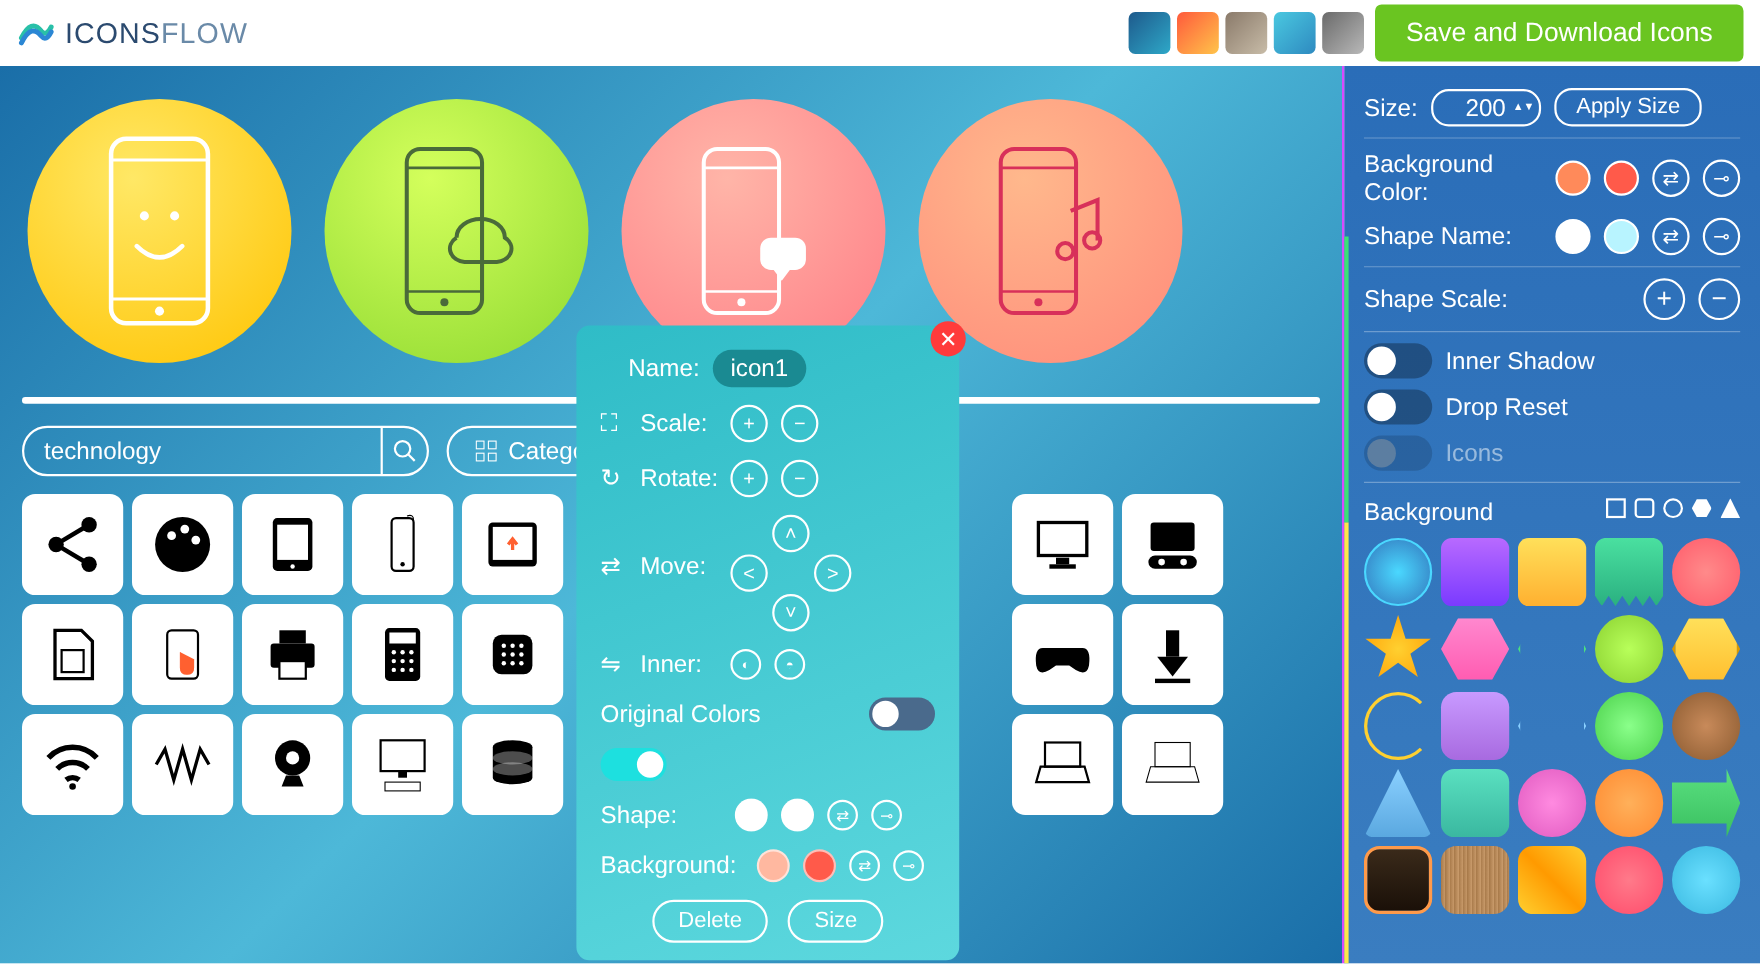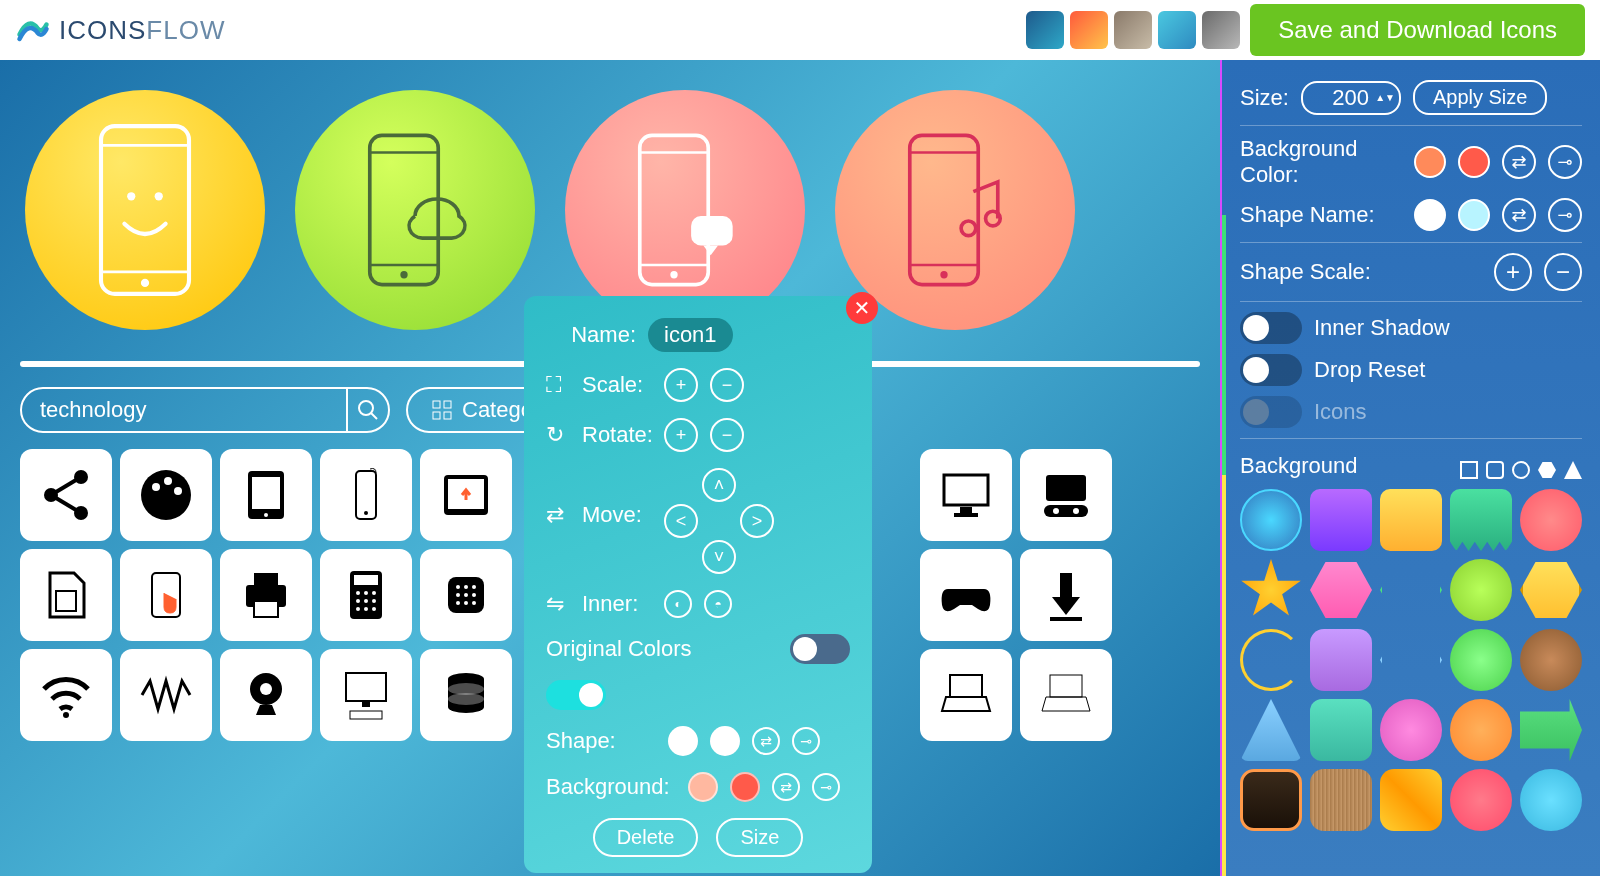--- a/index.html
+++ b/index.html
@@ -57,21 +57,21 @@
 .sidebar::before { content:''; position:absolute; left:0; top:155px; width:4px; height:260px; background:#3de077; }
 .sidebar::before { }
 .side-row { display: flex; align-items: center; gap: 12px; margin: 10px 0; font-size: 22px; }
 .size-input { border: 2px solid #fff; border-radius: 16px; background: transparent; color: #fff; padding: 2px 30px 2px 14px; font-size: 22px; width: 100px; position: relative; text-align: right; }
 .apply-btn { border: 2px solid #fff; border-radius: 16px; background: transparent; color: #fff; padding: 4px 18px; font-size: 20px; }
 .divider { border-top: 1px solid rgba(255,255,255,0.3); margin: 6px 0; }
 .side-swatch { width: 32px; height: 32px; border-radius: 50%; border: 2px solid #fff; }
 .side-toggle { width: 62px; height: 32px; border-radius: 18px; background: rgba(0,0,0,0.3); display: flex; align-items: center; padding: 3px; }
 .side-toggle .knob { width: 26px; height: 26px; background: #fff; border-radius: 50%; }
 .side-toggle.dis .knob { background: #888; }
-.bg-header { display: flex; justify-content: space-between; align-items: flex-end; margin: 14px 0 10px; font-size: 22px; }
+.bg-header { display: flex; justify-content: space-between; align-items: flex-start; margin: 14px 0 10px; font-size: 22px; }
 .bg-shapes-mini { display: flex; gap: 8px; }
 .bg-shapes-mini span { width: 18px; height: 18px; border: 2px solid #fff; display: inline-block; }
 .bg-grid { display: grid; grid-template-columns: repeat(5, 62px); gap: 8px; }
 .bgcell { width: 62px; height: 62px; border-radius: 10px; }
 .side-accent-yellow { position:absolute; left:0; top:415px; width:4px; height:500px; background:#ffe74a; }
 </style>
 </head>
 <body>
 
 <div class="header">

